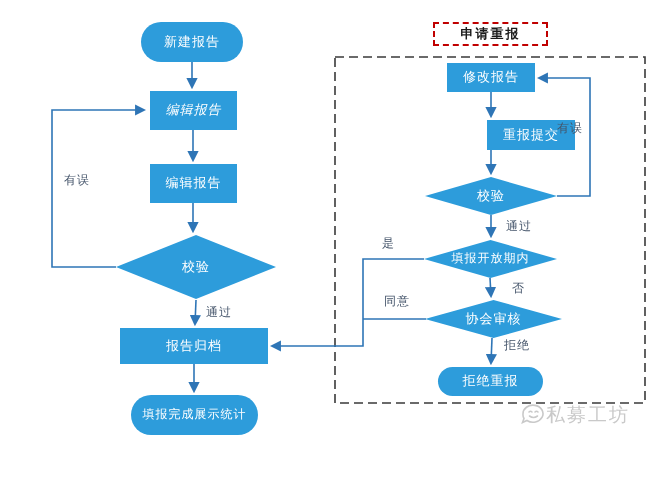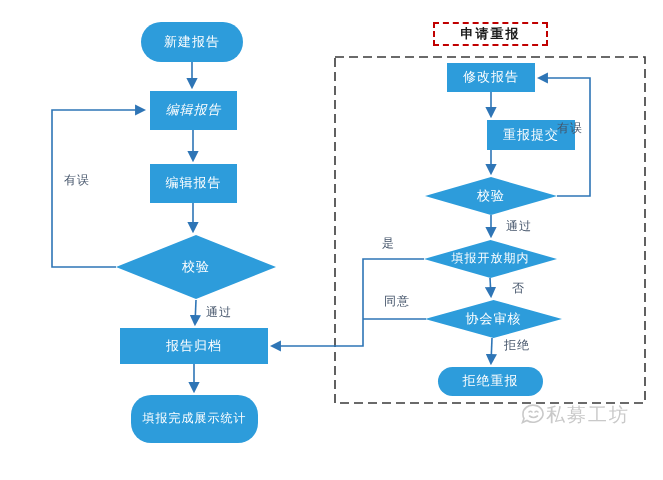--- a/index.html
+++ b/index.html
@@ -92,21 +92,21 @@
   <div class="node" style="left:150px;top:164px;width:87px;height:39px;">
     <span>编辑报告</span>
   </div>
   <div class="node diamond" style="left:116px;top:235px;width:160px;height:64px;">
     <div class="dshape"></div>
     <span>校验</span>
   </div>
   <div class="node" style="left:120px;top:328px;width:148px;height:36px;">
     <span>报告归档</span>
   </div>
-  <div class="node capsule" style="left:131px;top:395px;width:127px;height:48px;font-size:12px;">
+  <div class="node capsule" style="left:131px;top:395px;width:127px;height:40px;font-size:12px;">
     <span>填报完成展示统计</span>
   </div>
 
   <div class="node" style="left:447px;top:63px;width:88px;height:29px;">
     <span>修改报告</span>
   </div>
   <div class="node" style="left:447px;top:120px;width:88px;height:30px;margin-left:40px;">
     <span>重报提交</span>
   </div>
   <div class="node diamond" style="left:425px;top:177px;width:132px;height:38px;">

